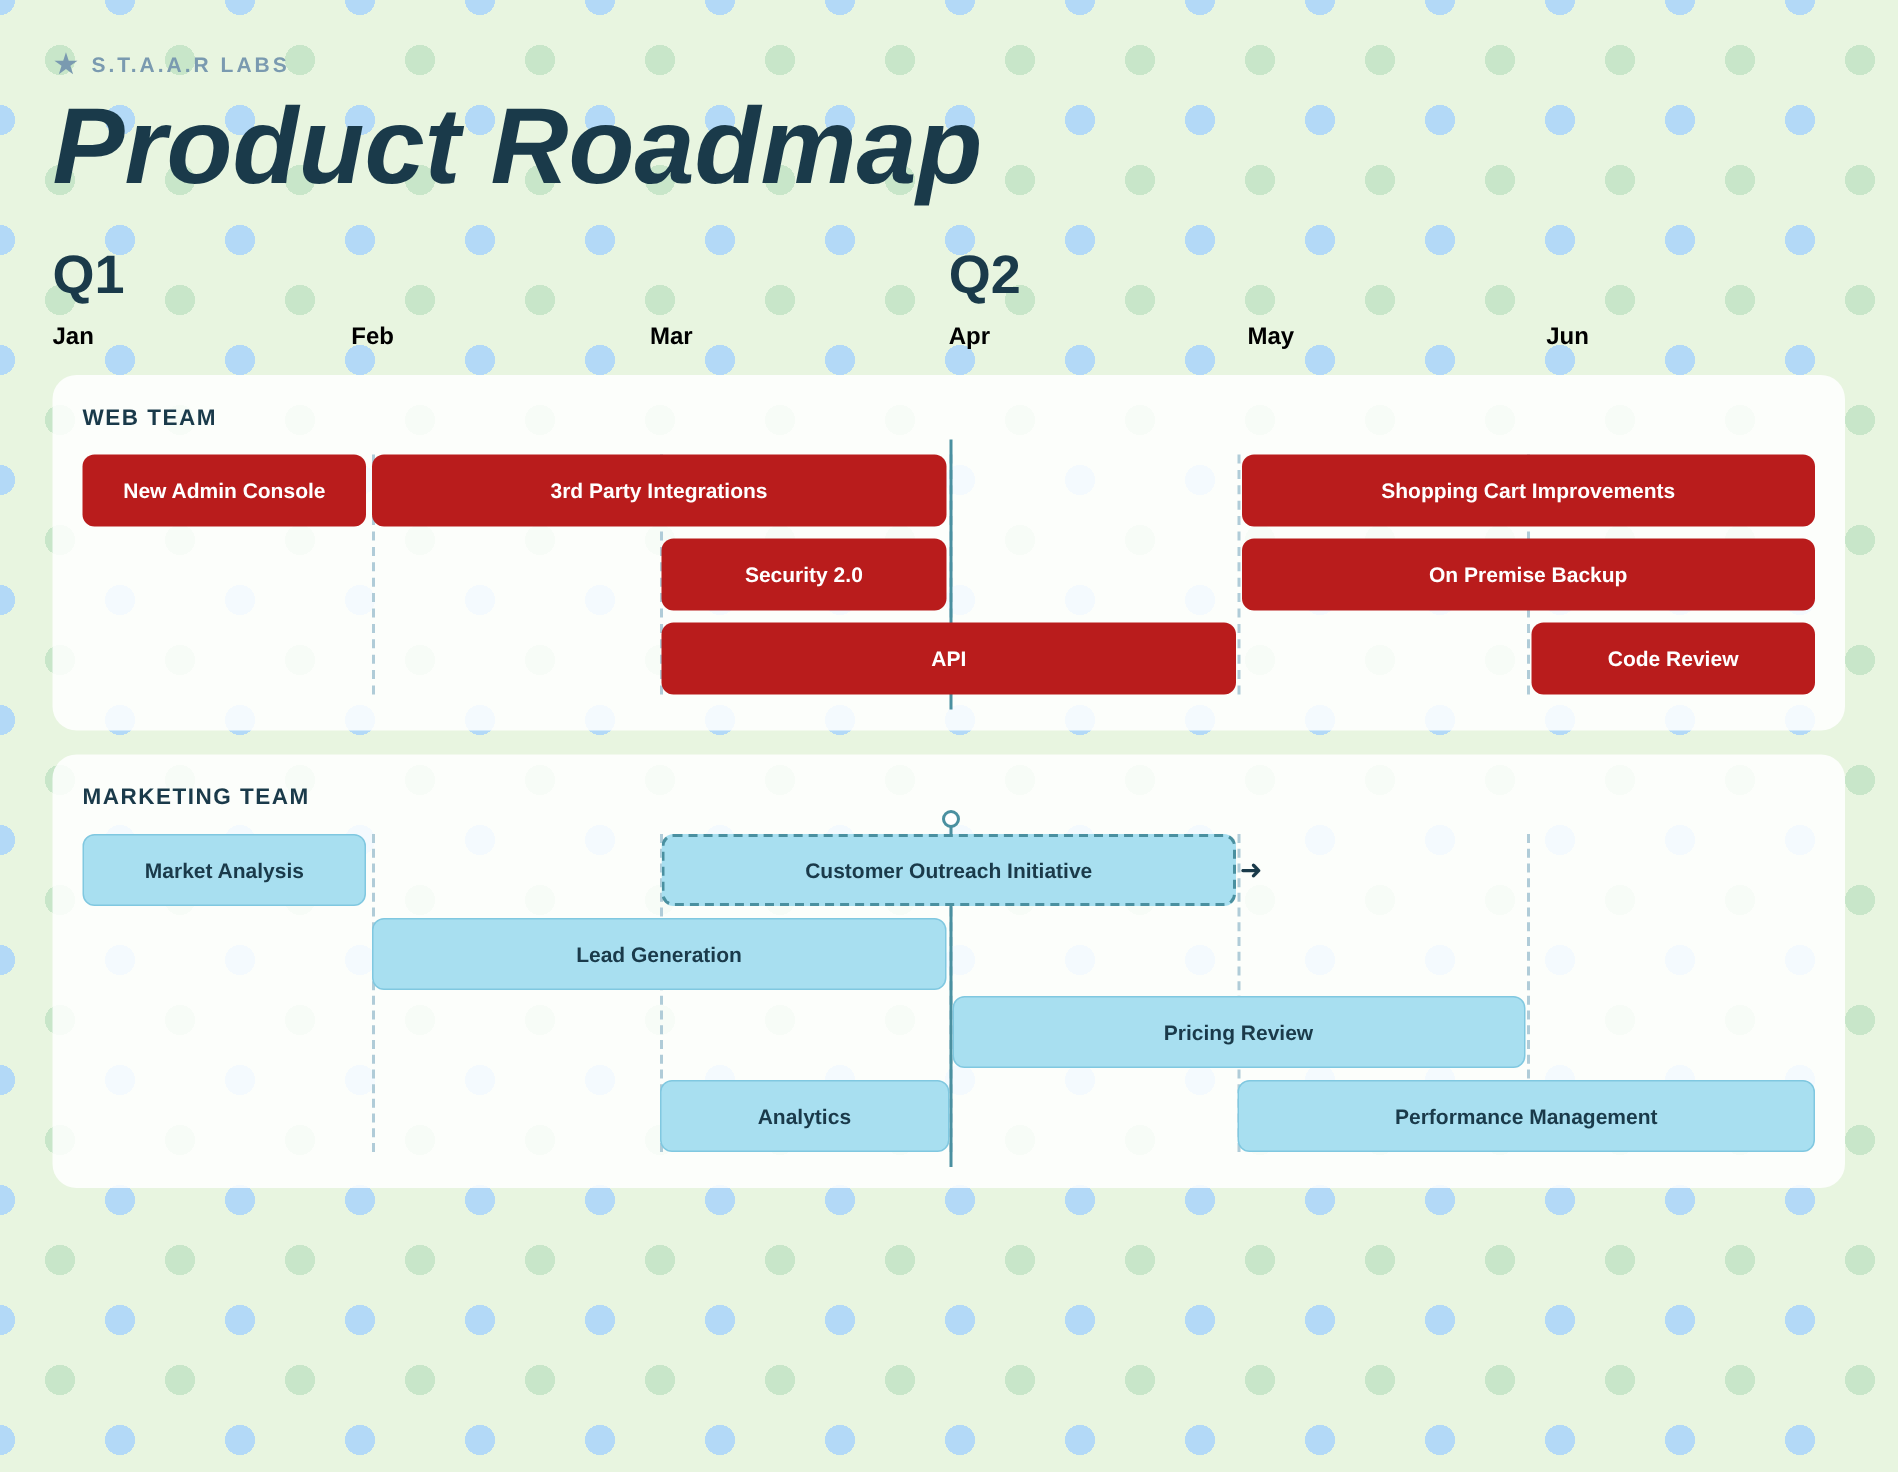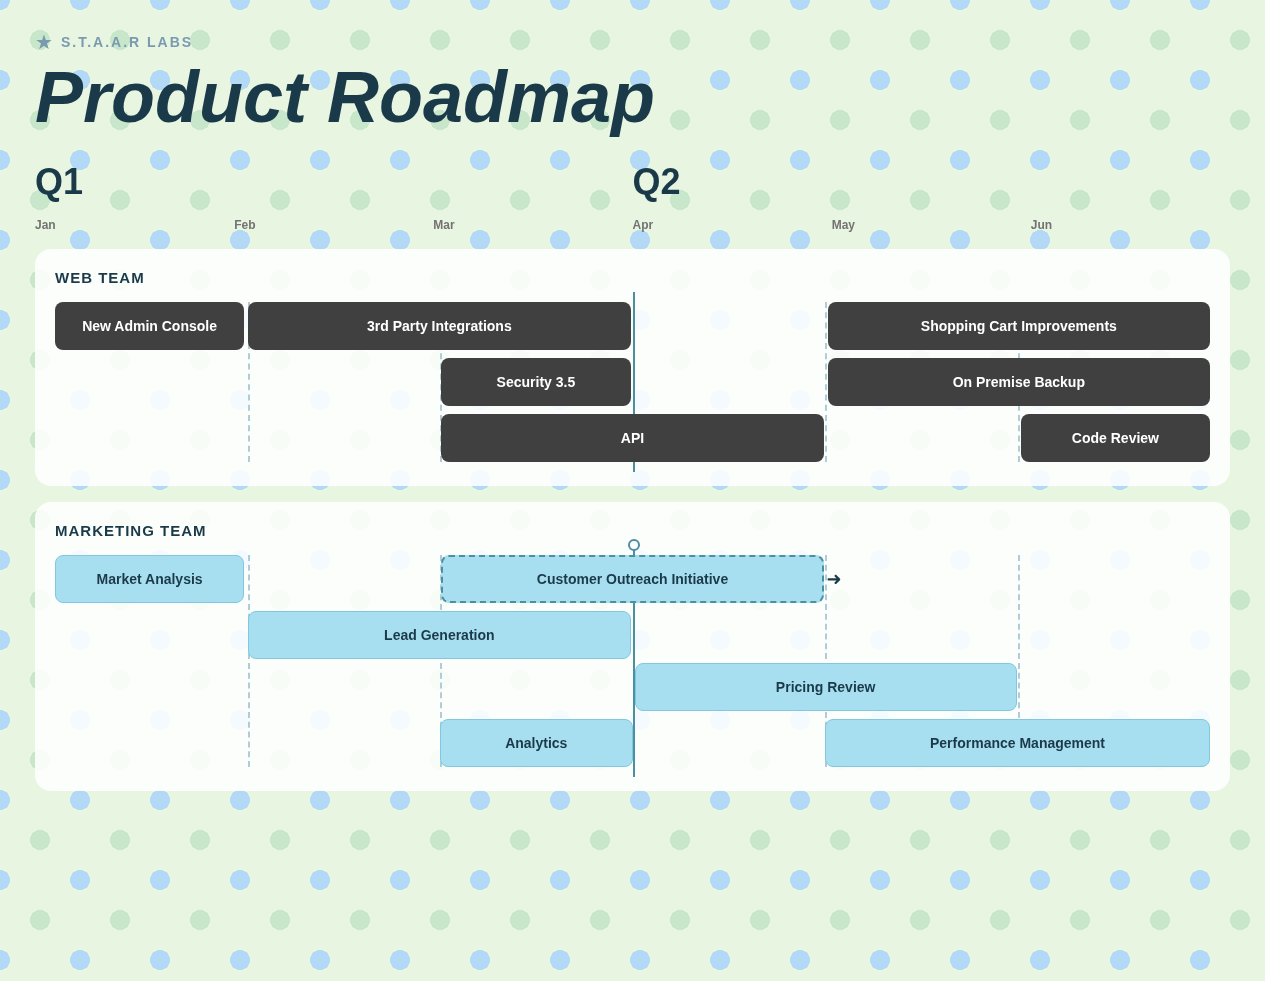--- a/index.html
+++ b/index.html
@@ -64,22 +64,22 @@
     }
 
     .quarter-label {
       font-size: 36px;
       font-weight: 700;
       color: #1a3a4a;
       margin-bottom: 2px;
     }
 
     .month-label {
-      font-size: 12px;
-      color: #737373;
+      font-size: 16px;
+      color: #000000;
       font-weight: 700;
     }
 
     
     .team-section {
       background: rgba(255,255,255,0.85);
       border-radius: 16px;
       padding: 20px 20px 24px 20px;
       margin-bottom: 16px;
       position: relative;
@@ -103,21 +103,21 @@
       justify-content: center;
       font-size: 14px;
       font-weight: 700;
       text-align: center;
       padding: 0 8px;
       height: 48px;
       cursor: pointer;
     }
 
     .task-bar.dark {
-      background: #404040;
+      background: #b91c1c;
       color: #ffffff;
       text-align: right;
     }
 
     .task-bar.light {
       background: #a8dff0;
       color: #1a3a4a;
       border: 1px solid #80c8e0;
     }
 
@@ -258,21 +258,21 @@
 
       <div class="task-row" style="display:grid; grid-template-columns: repeat(6, 1fr); gap:4px; margin-bottom:8px;">
         <div class="task-bar dark" style="grid-column: 1 / span 1;">New Admin Console</div>
         <div class="task-bar dark" style="grid-column: 2 / span 2;">3rd Party Integrations</div>
         <div style="grid-column: 4 / span 1;" class="spacer"></div>
         <div class="task-bar dark" style="grid-column: 5 / span 2;">Shopping Cart Improvements</div>
       </div>
 
       <div class="task-row" style="display:grid; grid-template-columns: repeat(6, 1fr); gap:4px; margin-bottom:8px;">
         <div style="grid-column: 1 / span 2;" class="spacer"></div>
-        <div class="task-bar dark" style="grid-column: 3 / span 1;">Security 3.5</div>
+        <div class="task-bar dark" style="grid-column: 3 / span 1;">Security 2.0</div>
         <div style="grid-column: 4 / span 1;" class="spacer"></div>
         <div class="task-bar dark" style="grid-column: 5 / span 2;">On Premise Backup</div>
       </div>
 
       <div class="task-row" style="display:grid; grid-template-columns: repeat(6, 1fr); gap:4px;">
         <div style="grid-column: 1 / span 2;" class="spacer"></div>
         <div class="task-bar dark" style="grid-column: 3 / span 2;">API</div>
         <div style="grid-column: 5 / span 1;" class="spacer"></div>
         <div class="task-bar dark" style="grid-column: 6 / span 1;">Code Review</div>
       </div>

